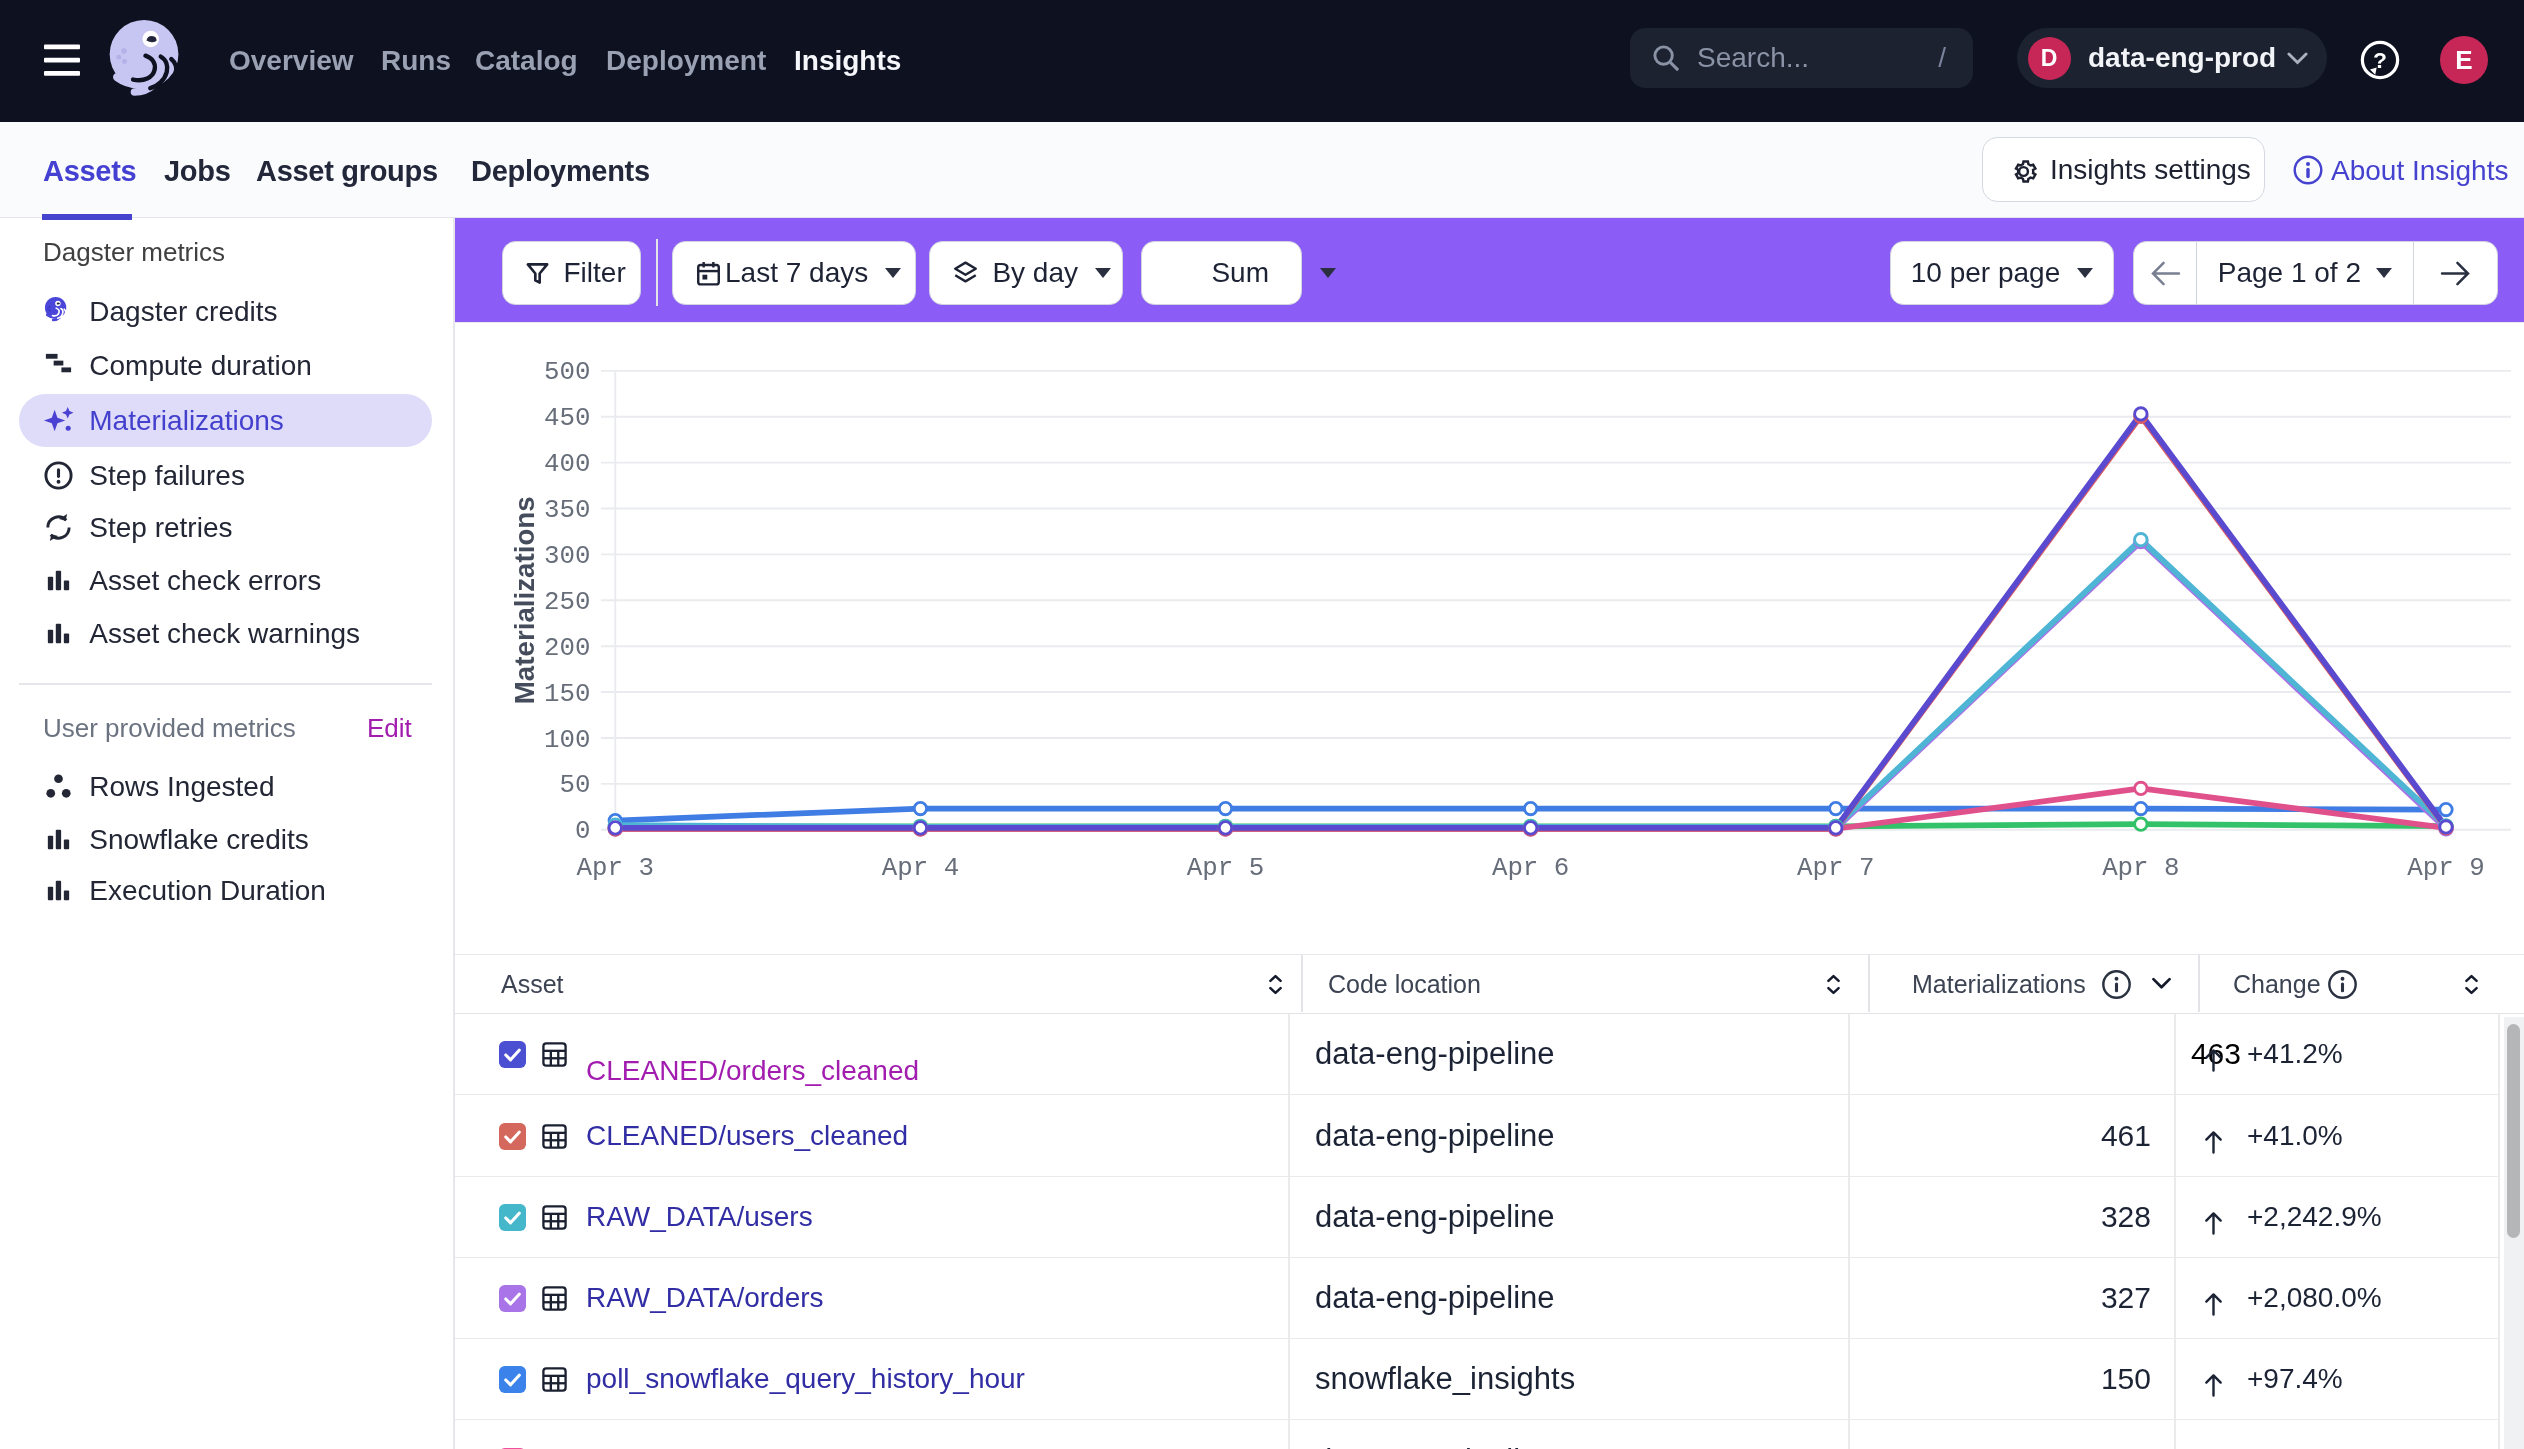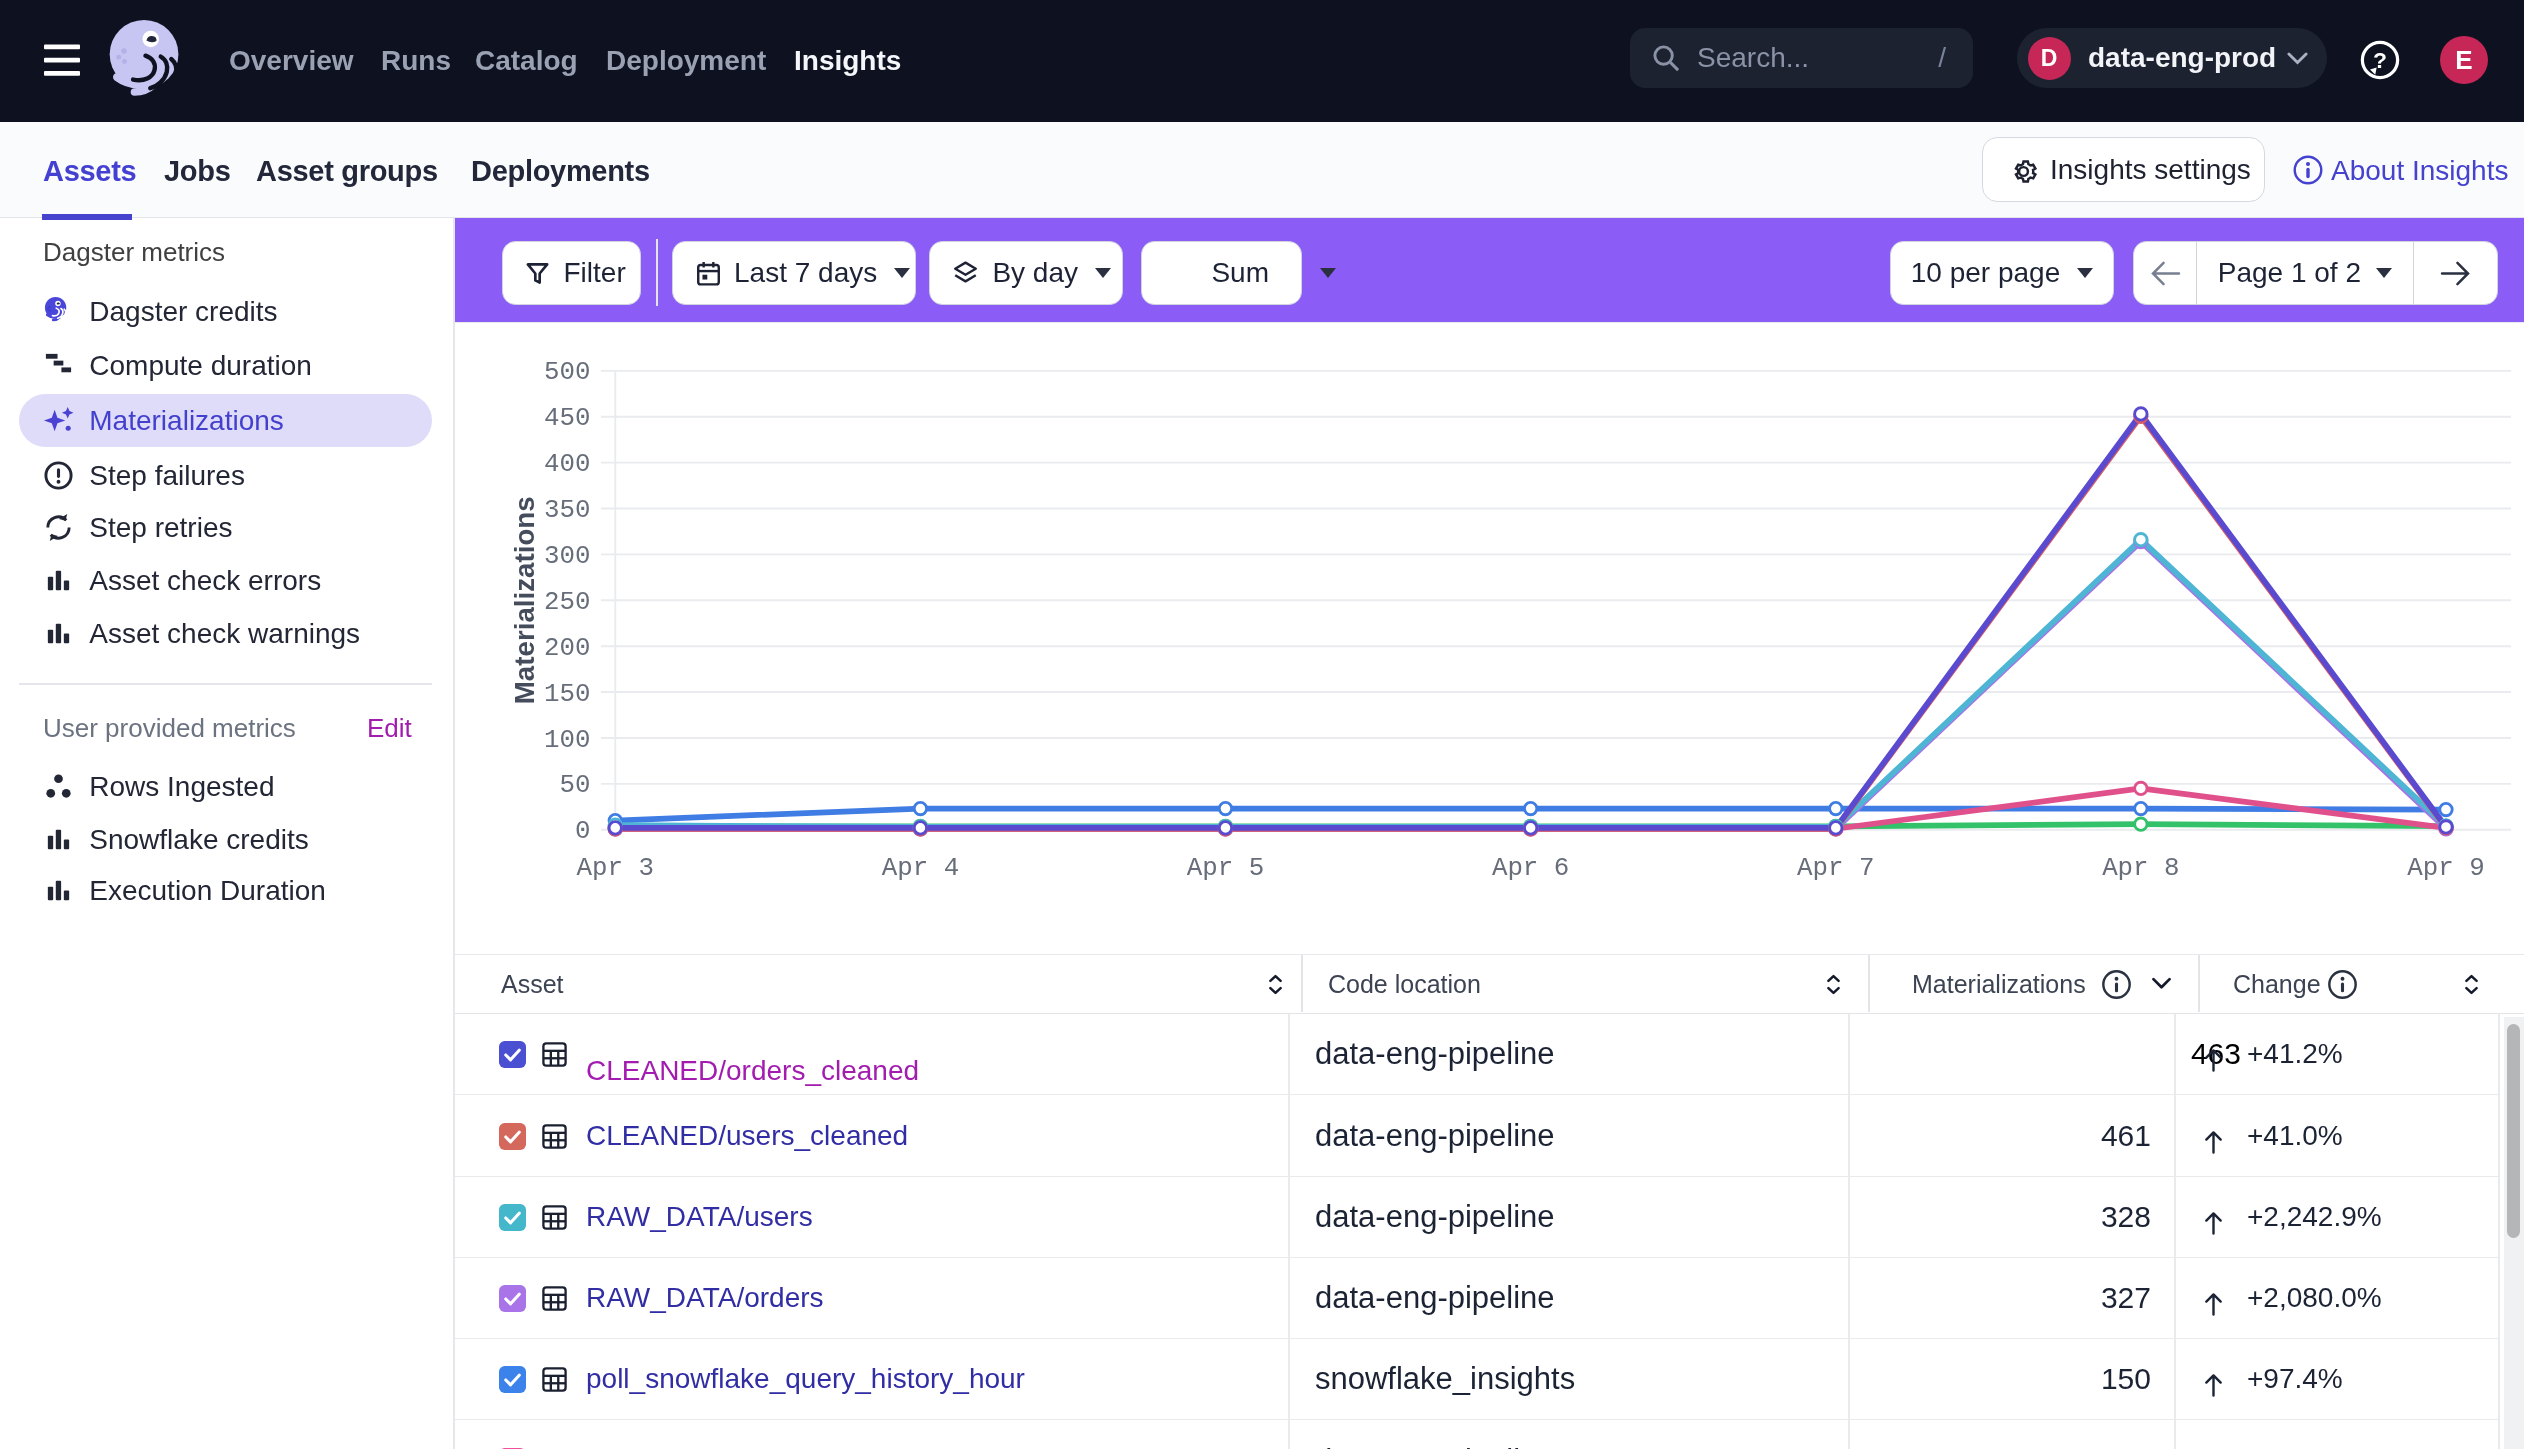--- a/index.html
+++ b/index.html
@@ -208,21 +208,21 @@
   </div>
   <div class="abs" style="left:201px; top:21px; width:1.9px; height:67px; background:#e2e4e8;"></div>
   <div class="btn" style="left:217px; width:244px;">
     <svg style="margin-left:21px;" width="29" height="29" viewBox="0 0 24 24" fill="none" stroke="#1d2334" stroke-width="2">
       <rect x="3.5" y="5" width="17" height="16" rx="2"></rect>
         <line x1="3.5" y1="10" x2="20.5" y2="10"></line>
         <line x1="8" y1="2.5" x2="8" y2="7"></line>
         <line x1="16" y1="2.5" x2="16" y2="7"></line>
         <rect x="7" y="13" width="4" height="4" fill="#1d2334" stroke="none"></rect>
     </svg>
-    <span style="margin-left:11px;">Last 7 days</span>
+    <span style="margin-left:2px;">Last 7 days</span>
     <span class="caret" style="margin-left:17px;"></span>
   </div>
   <div class="btn" style="left:474px; width:194px;">
     <svg style="margin-left:21px;" width="29" height="29" viewBox="0 0 24 24" fill="none" stroke="#1d2334" stroke-width="2" stroke-linejoin="round">
       <path d="M12 3 l8.5 5 L12 13 L3.5 8 z"></path>
         <path d="M3.5 13.5 L12 18.5 l8.5 -5"></path>
     </svg>
     <span style="margin-left:12.4px;">By day</span>
     <span class="caret" style="margin-left:17px;"></span>
   </div>

